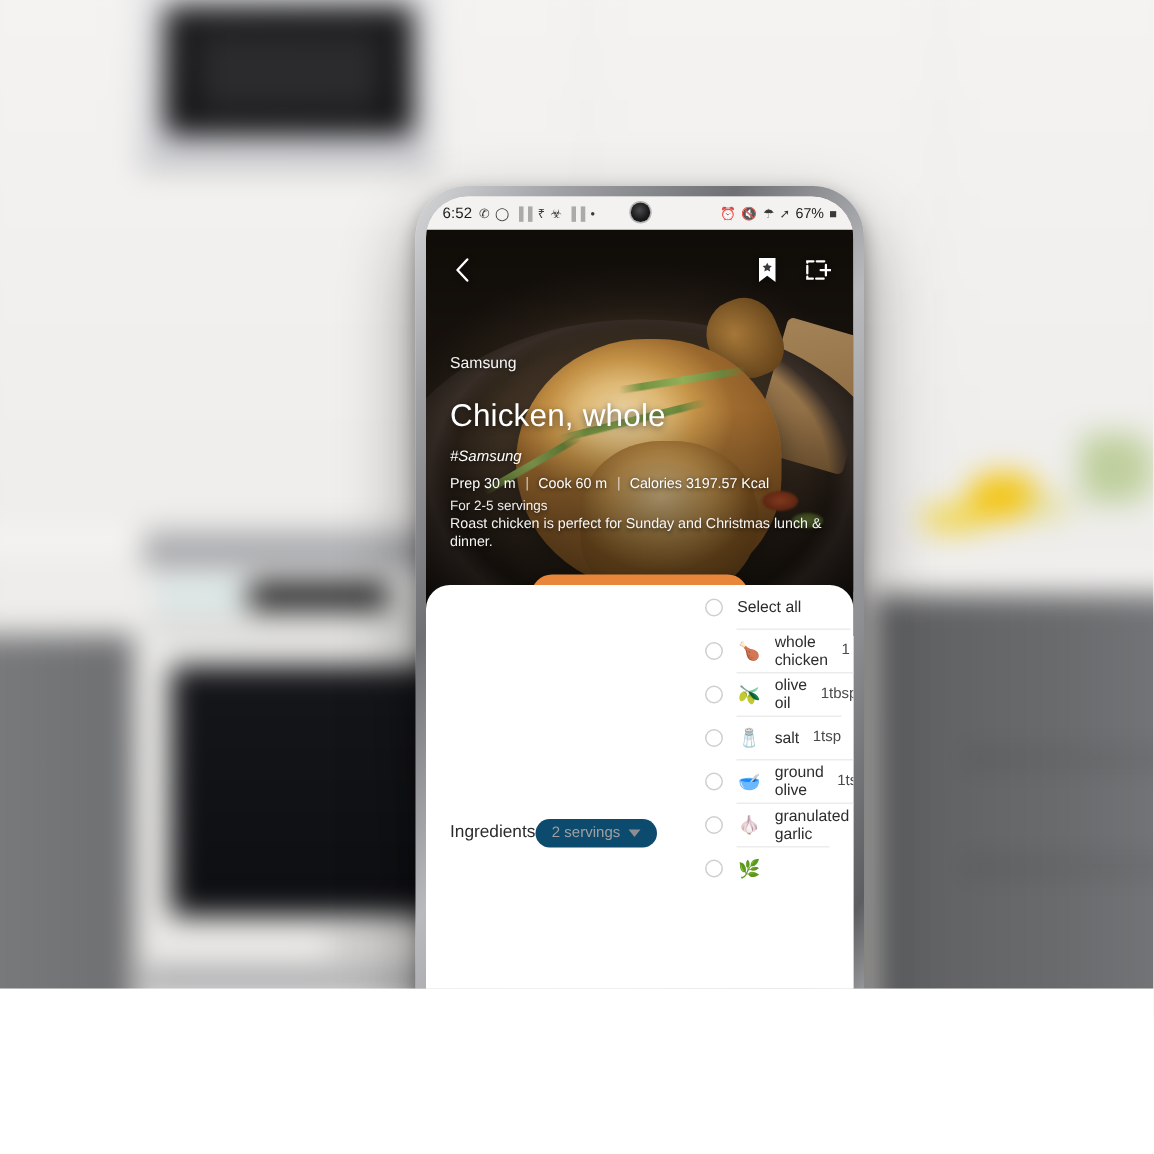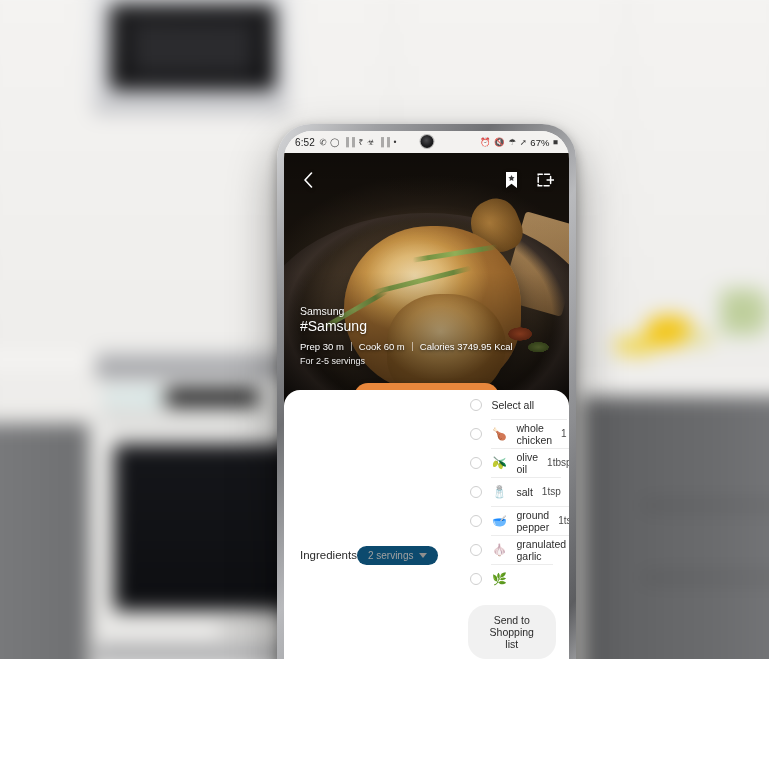--- a/index.html
+++ b/index.html
@@ -166,23 +166,23 @@
   .hero-nav {
     position:absolute; top:13px; left:0; right:0; height:28px;
     display:flex; align-items:center; justify-content:space-between;
     padding:0 14px; z-index:4;
   }
   .nav-right { display:flex; align-items:center; gap:14px; }
   .ico-btn { width:20px; height:20px; display:flex; align-items:center; justify-content:center; cursor:pointer; }
   .ico-btn svg { display:block; filter:drop-shadow(0 1px 2px rgba(0,0,0,.45)); }
 
   .hero-text { position:absolute; left:16px; right:16px; bottom:56px; z-index:4; color:#fff; }
-  .brand { font-size:10.5px; opacity:.95; margin-bottom:1px; text-shadow:0 1px 3px rgba(0,0,0,.6); }
+  .brand { font-size:10.5px; opacity:.95; margin-bottom:18px; text-shadow:0 1px 3px rgba(0,0,0,.6); }
   .title { font-size:21px; font-weight:400; letter-spacing:.1px; margin-bottom:9px; text-shadow:0 1px 5px rgba(0,0,0,.6); }
-  .hashtag { font-size:14px; margin-bottom:7px; text-shadow:0 1px 3px rgba(0,0,0,.6); }
+  .hashtag { font-size:10px; margin-bottom:7px; text-shadow:0 1px 3px rgba(0,0,0,.6);font-style:italic; }
   .meta { font-size:9.5px; display:flex; align-items:center; gap:7px; margin-bottom:4px; text-shadow:0 1px 3px rgba(0,0,0,.7); }
   .meta .sep { width:1px; height:9px; background:rgba(255,255,255,.55); display:inline-block; }
   .servings-note { font-size:9px; opacity:.92; margin-bottom:2px; text-shadow:0 1px 3px rgba(0,0,0,.7); }
   .desc { font-size:9.5px; line-height:1.28; opacity:.95; text-shadow:0 1px 3px rgba(0,0,0,.7); }
 
   .cta-wrap { position:absolute; left:0; right:0; bottom:13px; display:flex; justify-content:center; z-index:5; }
   .cta {
     background:#e8873c; color:#fff; border:none; cursor:pointer;
     font-size:11px; font-family:inherit;
     padding:8px 21px; border-radius:17px;
@@ -337,29 +337,31 @@
               <svg width="18" height="16" viewBox="0 0 18 16" fill="none">
                 <path d="M13.5 2.2H2.2v11.6h11.3" stroke="#ffffff" stroke-width="1.5" stroke-linecap="round" stroke-dasharray="5 2.2"></path>
                 <path d="M14.6 4.6v7M11.1 8.1h7" stroke="#ffffff" stroke-width="1.5" stroke-linecap="round"></path>
               </svg>
             </div>
           </div>
         </div>
 
         <div class="hero-text">
           <div class="brand">Samsung</div>
+          <div class="title">Chicken, whole</div>
           <div class="hashtag">#Samsung</div>
           <div class="meta">
             <span>Prep 30 m</span>
             <span class="sep"></span>
             <span>Cook 60 m</span>
             <span class="sep"></span>
-            <span>Calories 3749.95 Kcal</span>
+            <span>Calories 3197.57 Kcal</span>
           </div>
           <div class="servings-note">For 2-5 servings</div>
+          <div class="desc">Roast chicken is perfect for Sunday and Christmas lunch &amp; dinner.</div>
         </div>
 
         <div class="cta-wrap">
           <button class="cta">Step-by-step cooking</button>
         </div>
       </div>
 
       <div class="sheet">
         <div class="sheet-head">
           <div class="sheet-title">Ingredients</div>
@@ -401,21 +403,21 @@
               <span class="emoji">🧂</span>
               <span class="row-label">salt</span>
               <span class="row-qty">1tsp</span>
             </div>
           </div>
 
           <div class="row">
             <div class="cb"></div>
             <div class="row-inner">
               <span class="emoji">🥣</span>
-              <span class="row-label">ground pepper</span>
+              <span class="row-label">ground olive</span>
               <span class="row-qty">1tsp</span>
             </div>
           </div>
 
           <div class="row">
             <div class="cb"></div>
             <div class="row-inner">
               <span class="emoji">🧄</span>
               <span class="row-label">granulated garlic</span>
               <span class="row-qty">1tsp</span>
@@ -423,21 +425,18 @@
           </div>
 
           <div class="row">
             <div class="cb"></div>
             <div class="row-inner">
               <span class="emoji">🌿</span>
               <span class="row-qty"></span>
             </div>
           </div>
 
-          <div class="send-wrap">
-            <button class="send-btn">Send to Shopping list</button>
-          </div>
         </div>
       </div>
 
     </div>
   </div>
 </div>
 
 </body></html>

